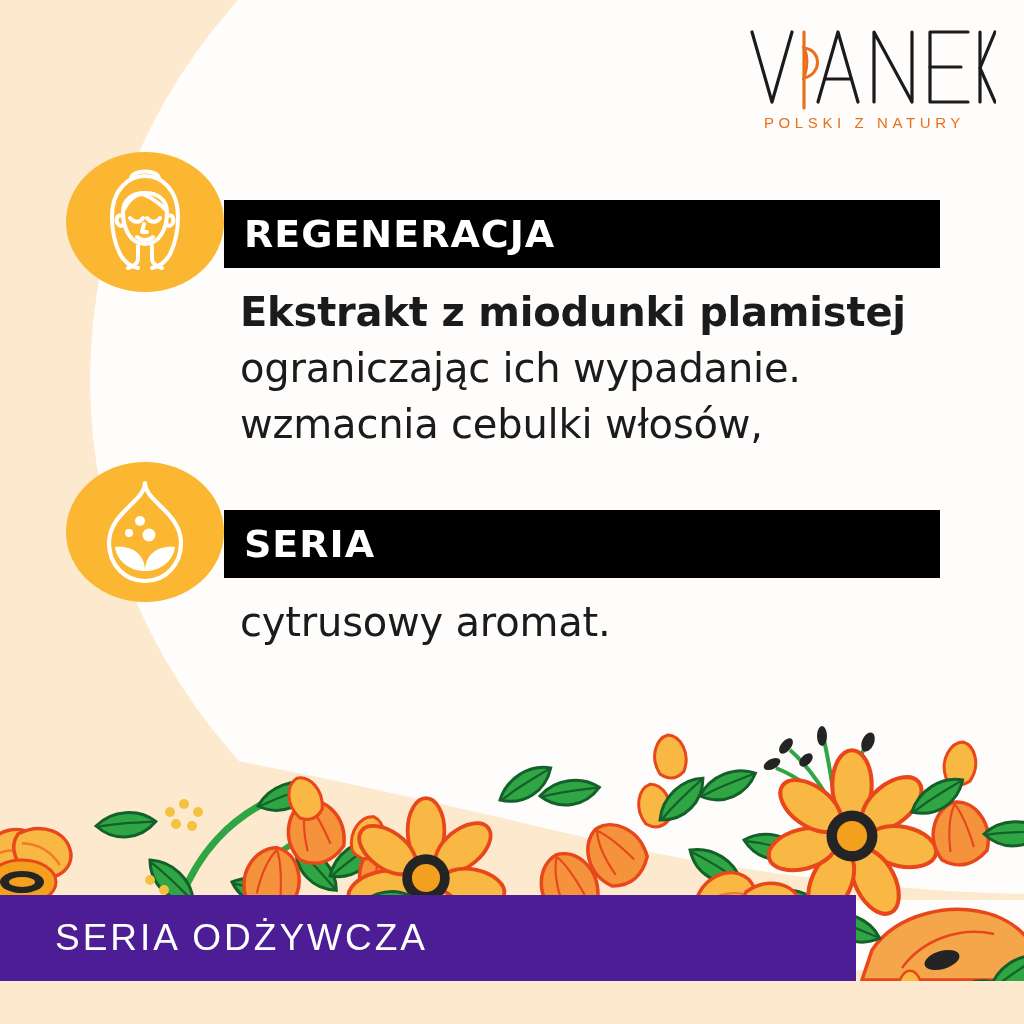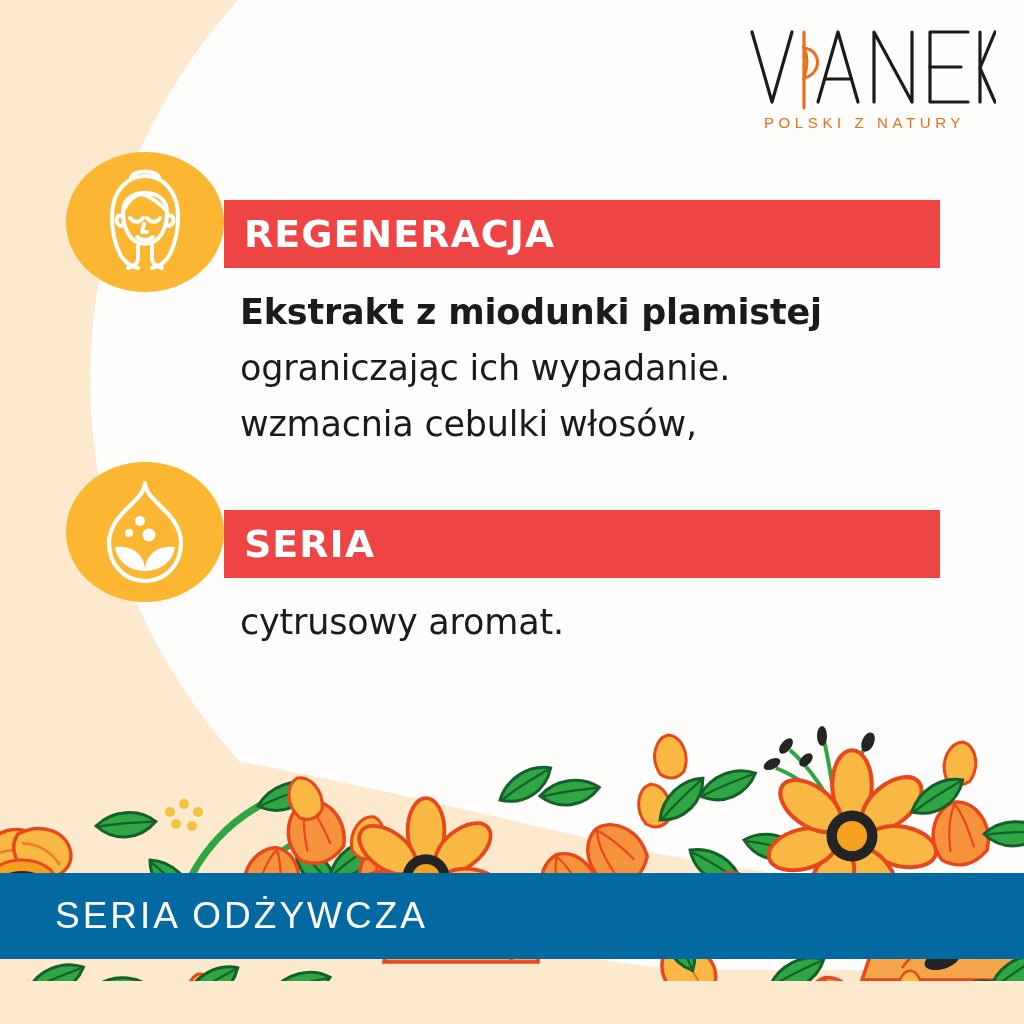--- a/index.html
+++ b/index.html
@@ -43,60 +43,60 @@
     border-radius:50%;
     display:flex;align-items:center;justify-content:center;
     z-index:3;
   }
   .icon-badge svg{display:block;}
 
   .title-bar{
     position:absolute;
     left:224px; top:48px;
     width:716px; height:68px;
-    background:#ef4444;
+    background:#000000;
     display:flex; align-items:center;
     z-index:2;
   }
   .title-bar .title-text{
     margin-left:20px;
     color:#FFFFFF;
     font-family:"DejaVu Sans", sans-serif;
     font-weight:bold;
     font-size:38px;
     letter-spacing:1px;
     line-height:1;
   }
 
   .body-text{
     position:absolute;
     left:240px;
     top:132px;
     width:700px;
     color:#1B1B1B;
     font-family:"DejaVu Sans", sans-serif;
-    font-size:35px;
+    font-size:40px;
     line-height:56px;
     letter-spacing:-0.2px;
   }
   .body-text .ln{display:block;white-space:nowrap;}
   .body-text .ln.strong{font-weight:bold;}
 
   
   .floral-band{
     position:absolute; left:0; top:700px; width:1024px; height:324px;
     pointer-events:none;
   }
   .floral-band svg{display:block;}
 
   
   .bottom-banner{
-    position:absolute; left:0; top:873px;
-    width:1024px; height:86px;
-    background:#0369a1;
+    position:absolute; left:0; top:895px;
+    width:856px; height:86px;
+    background:#4c1d95;
     display:flex; align-items:center;
     z-index:8;
   }
   .bottom-banner .label{
     margin-left:55px;
     color:#FFFFFF;
     font-family:"Liberation Sans", sans-serif;
     font-weight:normal;
     font-size:37px;
     letter-spacing:3px;

